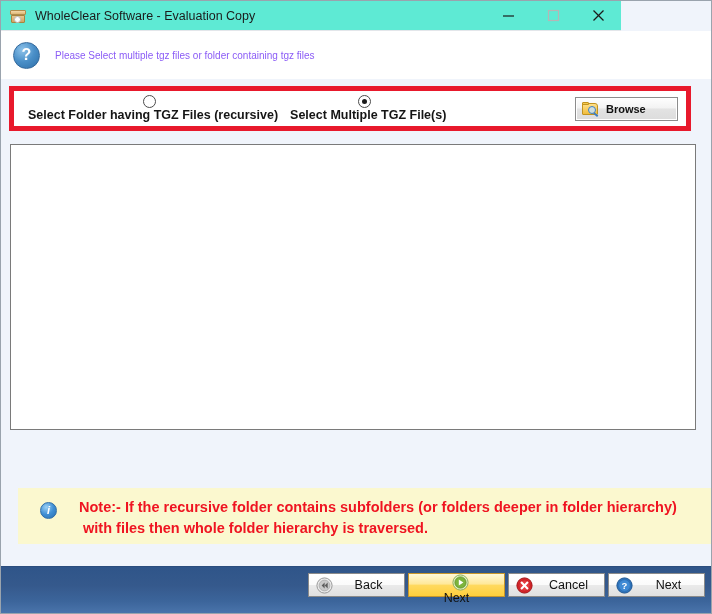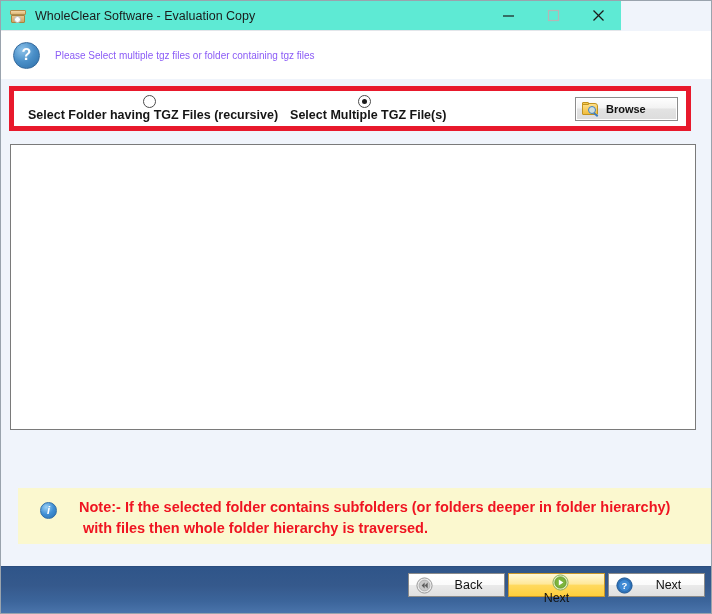--- a/index.html
+++ b/index.html
@@ -393,21 +393,21 @@
         <span class="browse-label">Browse</span>
       </div>
 
     </div>
   </div>
 
   <div class="listbox"></div>
 
   <div class="note-panel">
     <div class="info-circle">i</div>
-    <div class="note-text">Note:- If the selected folder contains subfolders (or folders deeper in folder hierarchy)
+    <div class="note-text">Note:- If the recursive folder contains subfolders (or folders deeper in folder hierarchy)
  with files then whole folder hierarchy is traversed.</div>
   </div>
 
   <div class="bottom-bar">
     <div class="btn-strip">
 
       <div class="wiz-btn">
         <span class="wiz-icon">
           <svg width="17" height="17" viewBox="0 0 17 17">
             <circle cx="8.5" cy="8.5" r="7.6" fill="#e9e9e9" stroke="#9a9a9a" stroke-width="1"></circle>
@@ -423,20 +423,31 @@
         <span class="wiz-icon">
           <svg width="17" height="17" viewBox="0 0 17 17">
             <circle cx="8.5" cy="8.5" r="7.6" fill="#dff0c0" stroke="#8fae5e" stroke-width="1"></circle>
             <circle cx="8.5" cy="8.5" r="5.6" fill="#7cb43c" stroke="#5e8e26" stroke-width="0.8"></circle>
             <polygon points="6.8,5.4 11.4,8.5 6.8,11.6" fill="#ffffff"></polygon>
           </svg>
         </span>
         <span class="wiz-label">Next</span>
       </div>
 
+      <div class="wiz-btn">
+        <span class="wiz-icon">
+          <svg width="17" height="17" viewBox="0 0 17 17">
+            <circle cx="8.5" cy="8.5" r="7.6" fill="#d8262a" stroke="#a01418" stroke-width="1"></circle>
+            <circle cx="8.5" cy="8.5" r="5.6" fill="#e4393d" stroke="#b51b20" stroke-width="0.6"></circle>
+            <line x1="5.6" y1="5.6" x2="11.4" y2="11.4" stroke="#ffffff" stroke-width="2.1" stroke-linecap="round"></line>
+            <line x1="11.4" y1="5.6" x2="5.6" y2="11.4" stroke="#ffffff" stroke-width="2.1" stroke-linecap="round"></line>
+          </svg>
+        </span>
+        <span class="wiz-label">Cancel</span>
+      </div>
 
       <div class="wiz-btn">
         <span class="wiz-icon">
           <svg width="17" height="17" viewBox="0 0 17 17">
             <circle cx="8.5" cy="8.5" r="7.6" fill="#2f74bd" stroke="#1d5692" stroke-width="1"></circle>
             <circle cx="8.5" cy="8.5" r="5.8" fill="#3f8ad4" stroke="#2a6bae" stroke-width="0.6"></circle>
             <text x="8.5" y="12.3" text-anchor="middle" font-family="Liberation Sans, sans-serif" font-size="9.5" font-weight="bold" fill="#ffffff">?</text>
           </svg>
         </span>
         <span class="wiz-label">Next</span>

